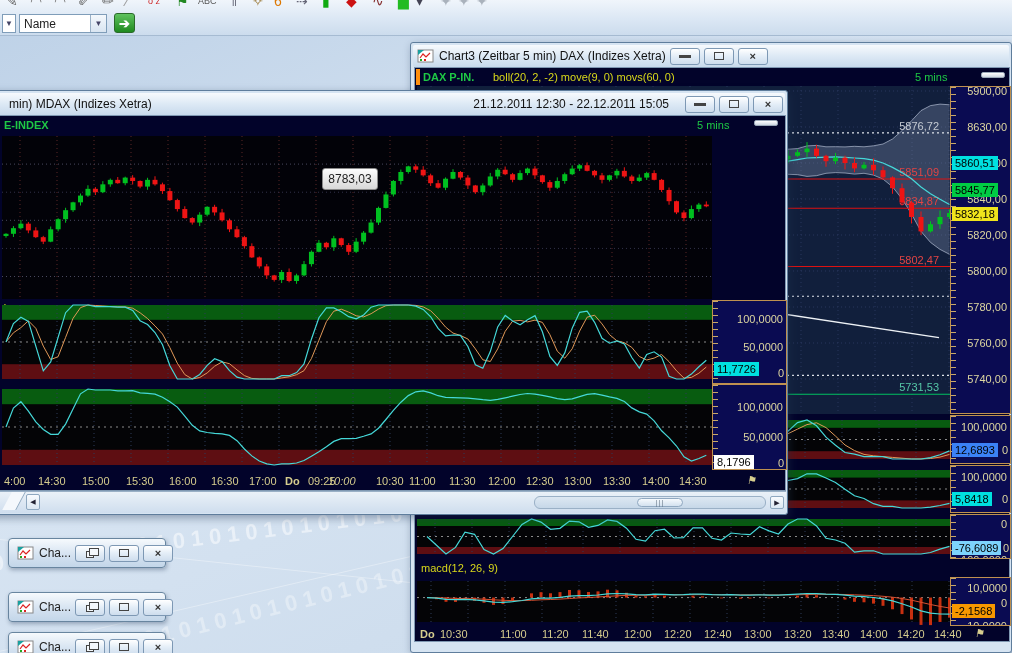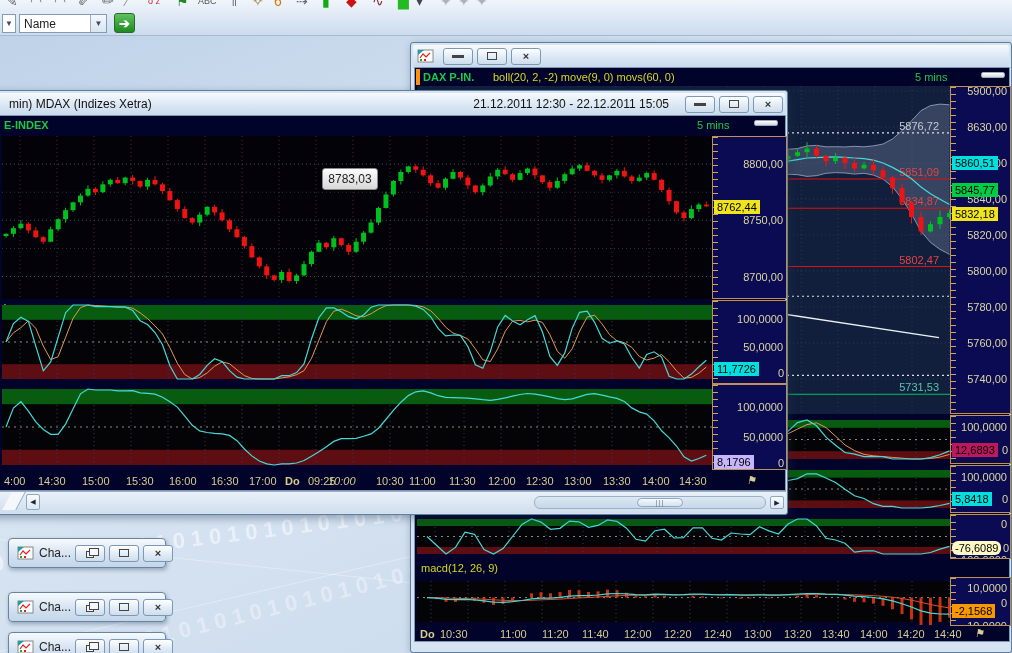--- a/index.html
+++ b/index.html
@@ -119,20 +119,21 @@
     <div class="tbar">
       <span class="wicon">
         <svg width="18" height="15">
             <rect x="1" y="1" width="15" height="12" fill="#fff" stroke="#888"></rect>
             <polyline points="3,9 6,5 9,8 13,4" stroke="#d22" stroke-width="1.2" fill="none"></polyline>
             <rect x="3" y="10" width="2" height="2" fill="#2a2"></rect>
             <rect x="7" y="10" width="2" height="2" fill="#d22"></rect>
             <polygon points="1,1 7,1 1,6" fill="#1aa0a0"></polygon>
           </svg>
       </span>
+      <span class="title">Chart3 (Zeitbar 5 min)  DAX (Indizes Xetra)</span>
       <span class="wbtn">
           <span class="glyph-min"></span>
         </span>
       <span class="wbtn">
           <span class="glyph-max"></span>
         </span>
       <span class="wbtn" style="margin-right:2px">×</span>
     </div>
 
     <div class="body" style="left:3px;top:24px;width:596px;height:575px">
@@ -333,21 +334,21 @@
           <line x1="425" y1="5" x2="425" y2="44" stroke="#2c3a58" stroke-width="1" stroke-dasharray="1 3"></line>
           <line x1="462" y1="5" x2="462" y2="44" stroke="#2c3a58" stroke-width="1" stroke-dasharray="1 3"></line>
           <line x1="499" y1="5" x2="499" y2="44" stroke="#2c3a58" stroke-width="1" stroke-dasharray="1 3"></line>
           <line x1="0" y1="24.5" x2="533" y2="24.5" stroke="#8a8a8a" stroke-width="1" stroke-dasharray="2 4"></line>
           <polyline points="10.0,24.5 19.5,29.4 29.0,32.1 38.5,37.0 48.0,34.8 57.5,30.5 67.0,27.2 76.5,31.5 86.0,36.7 95.5,37.0 105.0,29.2 114.5,18.6 124.0,10.9 133.5,9.4 143.0,11.4 152.5,12.9 162.0,11.7 171.5,12.1 181.0,13.8 190.5,15.5 200.0,13.6 209.5,13.3 219.0,18.1 228.5,26.0 238.0,30.2 247.5,27.9 257.0,24.9 266.5,24.5 276.0,24.1 285.5,20.7 295.0,17.7 304.5,19.3 314.0,22.7 323.5,25.2 333.0,24.6 342.5,23.7 352.0,22.3 361.5,20.6 371.0,18.7 380.5,14.1 390.0,9.6 399.5,7.8 409.0,12.6 418.5,21.1 428.0,30.0 437.5,35.6 447.0,39.4 456.5,40.8 466.0,41.6 475.5,42.4 485.0,43.2 494.5,44.0 504.0,44.0 513.5,43.5 523.0,42.1 532.5,39.4" fill="none" stroke="#e09858" stroke-width="1"></polyline>
           <polyline points="10.0,24.5 19.5,34.3 29.0,37.5 38.5,39.1 48.0,27.8 57.5,24.5 67.0,29.4 76.5,40.8 86.0,40.0 95.5,30.3 105.0,17.3 114.5,8.2 124.0,7.3 133.5,12.6 143.0,14.2 152.5,11.9 162.0,9.1 171.5,15.4 181.0,16.8 190.5,14.2 200.0,9.7 209.5,15.8 219.0,28.8 228.5,33.4 238.0,28.4 247.5,21.9 257.0,24.5 266.5,27.1 276.0,20.6 285.5,14.5 295.0,18.0 304.5,25.4 314.0,24.8 323.5,25.4 333.0,23.6 342.5,22.0 352.0,21.4 361.5,18.4 371.0,16.3 380.5,7.6 390.0,5.0 399.5,10.8 409.0,22.2 418.5,30.3 428.0,37.5 437.5,39.1 447.0,41.6 456.5,41.6 466.0,41.6 475.5,44.0 485.0,44.0 494.5,44.0 504.0,44.0 513.5,42.6 523.0,39.8 532.5,35.9" fill="none" stroke="#45d8d8" stroke-width="1.2"></polyline>
         </svg>
       <div class="scale" id="dax-scale-A" style="left:535px;top:347px;width:61px;height:49px">
           <div class="tmarks"></div>
           <div class="tk" style="top: 5px;">100,0000</div>
-          <div class="badge" style="top: 27px; background: #be185d;">12,6893</div>
+          <div class="badge" style="top: 27px; background: #3b82f6;">12,6893</div>
           <div class="tk" style="top: 28px; right: 2px;">0</div>
         </div>
 
       <svg id="dax-stochB" class="plot" style="left:2px;top:397px" width="533" height="48">
           <rect x="0" y="5" width="533" height="38" fill="#040406"></rect>
           <rect x="0" y="5" width="533" height="7.600000000000001" fill="#085c10"></rect>
           <rect x="0" y="35.400000000000006" width="533" height="7.599999999999994" fill="#5e0e12"></rect>
           <line x1="18" y1="5" x2="18" y2="43" stroke="#2c3a58" stroke-width="1" stroke-dasharray="1 3"></line>
           <line x1="55" y1="5" x2="55" y2="43" stroke="#2c3a58" stroke-width="1" stroke-dasharray="1 3"></line>
           <line x1="92" y1="5" x2="92" y2="43" stroke="#2c3a58" stroke-width="1" stroke-dasharray="1 3"></line>
@@ -389,21 +390,21 @@
           <line x1="388" y1="5" x2="388" y2="40" stroke="#2c3a58" stroke-width="1" stroke-dasharray="1 3"></line>
           <line x1="425" y1="5" x2="425" y2="40" stroke="#2c3a58" stroke-width="1" stroke-dasharray="1 3"></line>
           <line x1="462" y1="5" x2="462" y2="40" stroke="#2c3a58" stroke-width="1" stroke-dasharray="1 3"></line>
           <line x1="499" y1="5" x2="499" y2="40" stroke="#2c3a58" stroke-width="1" stroke-dasharray="1 3"></line>
           <line x1="0" y1="22.5" x2="533" y2="22.5" stroke="#8a8a8a" stroke-width="1" stroke-dasharray="2 4"></line>
           <polyline points="10.0,22.5 19.5,31.3 29.0,40.0 38.5,33.4 48.0,18.1 57.5,20.3 67.0,35.6 76.5,40.0 86.0,34.6 95.5,22.5 105.0,10.4 114.5,5.0 124.0,8.1 133.5,15.3 143.0,14.3 152.5,7.1 162.0,7.8 171.5,13.3 181.0,11.4 190.5,5.9 200.0,7.4 209.5,14.2 219.0,25.3 228.5,27.2 238.0,16.7 247.5,15.2 257.0,24.0 266.5,23.7 276.0,13.8 285.5,13.8 295.0,24.3 304.5,26.0 314.0,19.0 323.5,20.0 333.0,20.6 342.5,12.8 352.0,16.9 361.5,20.0 371.0,10.0 380.5,5.0 390.0,5.0 399.5,12.0 409.0,24.3 418.5,26.0 428.0,29.3 437.5,38.1 447.0,36.8 456.5,36.8 466.0,40.0 475.5,40.0 485.0,40.0 494.5,40.0 504.0,40.0 513.5,38.5 523.0,35.1 532.5,32.3" fill="none" stroke="#45d8d8" stroke-width="1.2"></polyline>
         </svg>
       <div class="scale" id="dax-scale-W" style="left:535px;top:446px;width:61px;height:45px">
           <div class="tmarks"></div>
           <div class="tk" style="top: 3px;">0</div>
-          <div class="badge" style="top: 26px; background: #fef9c3; border-radius: 6px;">-76,6089</div>
+          <div class="badge" style="top: 26px; background: #7dd3fc;">-76,6089</div>
           <div class="tk" style="top: 27px; right: 1px;">0</div>
           <div class="tk" style="top: 39px;">-100,0000</div>
         </div>
 
       <span class="lblrow-yellow" style="left:6px;top:494px">macd(12, 26, 9)</span>
 
       <svg id="dax-macd" class="plot" style="left:2px;top:509px" width="533" height="49">
           <rect x="0" y="4" width="533" height="41" fill="#040406"></rect>
           <line x1="14" y1="4" x2="14" y2="45" stroke="#2c3a58" stroke-width="1" stroke-dasharray="1 3"></line>
           <line x1="51" y1="4" x2="51" y2="45" stroke="#2c3a58" stroke-width="1" stroke-dasharray="1 3"></line>
@@ -725,27 +726,20 @@
           <rect x="672" y="65.1978" width="5" height="11.241" fill="#ee1414"></rect>
           <line x1="681.95" y1="74.37794999999933" x2="681.95" y2="85.24425000000069" stroke="#ee1414" stroke-width="1"></line>
           <rect x="679.45" y="76.4388" width="5" height="5.620500000000007" fill="#ee1414"></rect>
           <line x1="689.4" y1="69.50685000000068" x2="689.4" y2="83.37074999999932" stroke="#00c020" stroke-width="1"></line>
           <rect x="686.9" y="73.0665" width="5" height="8.992800000000003" fill="#00c020"></rect>
           <line x1="696.85" y1="66.88395000000001" x2="696.85" y2="75.87675" stroke="#00c020" stroke-width="1"></line>
           <rect x="694.35" y="68.57010000000001" width="5" height="4.496399999999994" fill="#00c020"></rect>
           <line x1="704.3000000000001" y1="65.38514999999933" x2="704.3000000000001" y2="71.26044600000012" stroke="#ee1414" stroke-width="1"></line>
           <rect x="701.8000000000001" y="68.57010000000001" width="5" height="1.753595999999419" fill="#ee1414"></rect>
         </svg>
-      <div class="scale" id="mdax-scale-main" style="left:867px;top:20px;width:75px;height:163px">
-          <div class="tmarks"></div>
-          <div class="tk" style="top: 21.1025px;">8800,00</div>
-          <div class="tk" style="top: 77.3075px;">8750,00</div>
-          <div class="tk" style="top: 133.512px;">8700,00</div>
-          <div class="badge" style="top: 63.3237px; background: rgb(240, 228, 28);">8762,44</div>
-        </div>
       <div class="tip" style="left:477px;top:52px;width:56px;height:22px">8783,03</div>
 
       <span class="lblrow-yellow" style="left:159px;top:186px">)</span>
       <svg id="mdax-stoch1" class="plot" style="left:157px;top:184px" width="710" height="84">
           <rect x="0" y="5" width="710" height="74" fill="#040406"></rect>
           <rect x="0" y="5" width="710" height="14.8" fill="#085c10"></rect>
           <rect x="0" y="64.2" width="710" height="14.799999999999997" fill="#5e0e12"></rect>
           <line x1="18" y1="5" x2="18" y2="79" stroke="#2c3a58" stroke-width="1" stroke-dasharray="1 3"></line>
           <line x1="55" y1="5" x2="55" y2="79" stroke="#2c3a58" stroke-width="1" stroke-dasharray="1 3"></line>
           <line x1="92" y1="5" x2="92" y2="79" stroke="#2c3a58" stroke-width="1" stroke-dasharray="1 3"></line>
@@ -801,21 +795,21 @@
           <line x1="610" y1="5" x2="610" y2="81" stroke="#2c3a58" stroke-width="1" stroke-dasharray="1 3"></line>
           <line x1="647" y1="5" x2="647" y2="81" stroke="#2c3a58" stroke-width="1" stroke-dasharray="1 3"></line>
           <line x1="684" y1="5" x2="684" y2="81" stroke="#2c3a58" stroke-width="1" stroke-dasharray="1 3"></line>
           <line x1="0" y1="43" x2="710" y2="43" stroke="#8a8a8a" stroke-width="1" stroke-dasharray="2 4"></line>
           <polyline points="4.0,43.0 11.4,24.0 18.9,17.7 26.4,27.2 33.8,37.9 41.3,45.5 48.7,50.3 56.1,50.3 63.6,40.1 71.0,24.9 78.5,9.8 86.0,5.0 93.4,6.0 100.9,6.0 108.3,6.0 115.8,6.8 123.2,6.8 130.7,6.6 138.1,8.8 145.6,9.3 153.0,10.1 160.5,13.3 167.9,17.8 175.3,23.1 182.8,32.2 190.3,41.3 197.7,46.9 205.2,48.5 212.6,49.3 220.1,49.8 227.5,51.4 235.0,56.7 242.4,65.0 249.8,71.9 257.3,77.0 264.8,79.9 272.2,81.0 279.7,79.8 287.1,79.8 294.6,79.0 302.0,76.5 309.4,72.2 316.9,67.8 324.4,62.8 331.8,57.4 339.3,54.6 346.7,54.6 354.2,54.4 361.6,52.3 369.1,49.9 376.5,44.2 383.9,35.5 391.4,26.3 398.9,18.2 406.3,11.6 413.8,7.8 421.2,6.8 428.7,8.9 436.1,11.7 443.6,13.3 451.0,13.6 458.4,13.9 465.9,14.2 473.4,14.8 480.8,15.7 488.3,16.3 495.7,15.3 503.2,13.8 510.6,12.2 518.1,10.5 525.5,9.5 533.0,10.2 540.4,11.4 547.9,12.9 555.3,14.6 562.8,15.7 570.2,14.9 577.6,12.7 585.1,10.4 592.6,9.6 600.0,11.1 607.5,12.9 614.9,14.4 622.4,17.5 629.8,23.9 637.3,27.9 644.7,30.1 652.1,36.8 659.6,46.8 667.1,53.8 674.5,62.0 682.0,72.8 689.4,77.1 696.9,74.5 704.3,71.2" fill="none" stroke="#45d8d8" stroke-width="1.2"></polyline>
         </svg>
       <div class="scale" id="mdax-scale-2" style="left:867px;top:268px;width:75px;height:86px">
           <div class="tmarks"></div>
           <div class="tk" style="top: 16px;">100,0000</div>
           <div class="tk" style="top: 46px;">50,0000</div>
-          <div class="badge" style="top: 70px; background: #c4b5fd;">8,1796</div>
+          <div class="badge" style="top: 70px; background: #ffffff;">8,1796</div>
           <div class="tk" style="top: 72px; right: 2px;">0</div>
         </div>
 
       <div class="taxis" id="mdax-taxis" style="left:157px;top:358px;width:788px;height:17px">
         <span class="flag" style="left:745px;top:0">⚑</span>
       <span style="left: 2px;">4:00</span>
           <span style="left: 36px;">14:30</span>
           <span style="left: 80px;">15:00</span>
           <span style="left: 124px;">15:30</span>
           <span style="left: 167px;">16:00</span>

